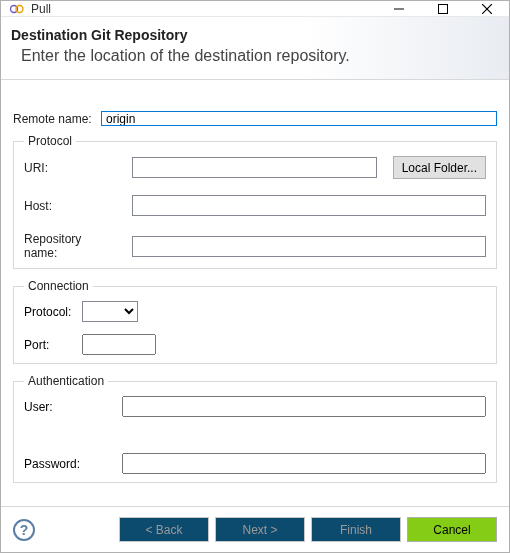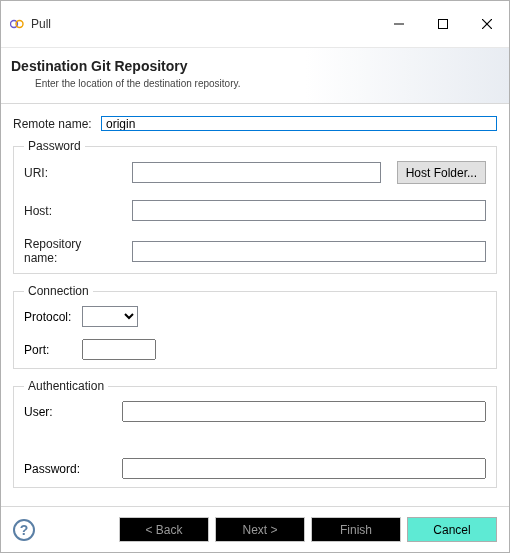--- a/index.html
+++ b/index.html
@@ -14,21 +14,21 @@
   }
   .window {
     width: 510px;
     height: 553px;
     background: #ffffff;
     border: 1px solid #b0b0b0;
     display: flex;
     flex-direction: column;
   }
   .titlebar {
-    height: 47px;
+    height: 16px;
     background: #ffffff;
     display: flex;
     align-items: center;
     padding: 0 0 0 8px;
     border-bottom: 1px solid #e8e8e8;
   }
   .titlebar-icon {
     width: 16px;
     height: 16px;
     display:flex;
@@ -61,33 +61,34 @@
     background: linear-gradient(to right, #ffffff 60%, #e8ecf2 100%);
     border-bottom: 1px solid #d8d8d8;
   }
   .header-title {
     font-size: 14px;
     font-weight: bold;
     color: #222;
     margin-bottom: 4px;
   }
   .header-desc {
-    font-size: 10px;
+    font-size: 16px;
     color: #444;
-    margin-left: 24px;
+    margin-left: 10px;
   }
   .content {
     flex: 1;
     padding: 12px 12px 8px 12px;
     overflow: auto;
   }
   .row {
     display: flex;
     align-items: center;
     margin-bottom: 8px;
+    margin-top: 19px;
   }
   .row label {
     width: 90px;
     text-align: left;
     font-size: 12px;
     color: #222;
   }
   .remote-row label { width: 88px; }
   .row input[type="text"], .row input[type="password"] {
     flex: 1;
@@ -187,28 +188,28 @@
     display:flex;
     align-items:center;
     justify-content:center;
     cursor: default;
     margin-right: auto;
   }
   .wizard-btn {
     width: 90px;
     height: 25px;
     border: 1px solid #adadad;
-    background: #5eead4;
+    background: #84cc16;
     font-size: 12px;
     cursor: default;
   }
   .wizard-btn:disabled {
     color: #9a9a9a;
     border-color:#c8c8c8;
-    background:#000000;
+    background:#0c4a6e;
   }
 </style>
 </head>
 <body>
 
 <div class="window">
 
   <div class="titlebar">
     <span class="titlebar-icon">
       <svg width="14" height="14" viewBox="0 0 14 14">
@@ -243,25 +244,25 @@
   </div>
 
   <div class="content">
 
     <div class="row remote-row">
       <label>Remote name:</label>
       <input type="text" class="focused" value="origin" style="">
     </div>
 
     <fieldset>
-      <legend>Password</legend>
+      <legend>Protocol</legend>
       <div class="grid">
         <label>URI:</label>
         <input type="text" value="" style="">
-        <button class="btn">Host Folder...</button>
+        <button class="btn">Local Folder...</button>
 
         <label>Host:</label>
         <input type="text" style="grid-column: 2 / 4;" value="">
 
         <label>Repository name:</label>
         <input type="text" style="grid-column: 2 / 4;" value="">
       </div>
     </fieldset>
 
     <fieldset>

